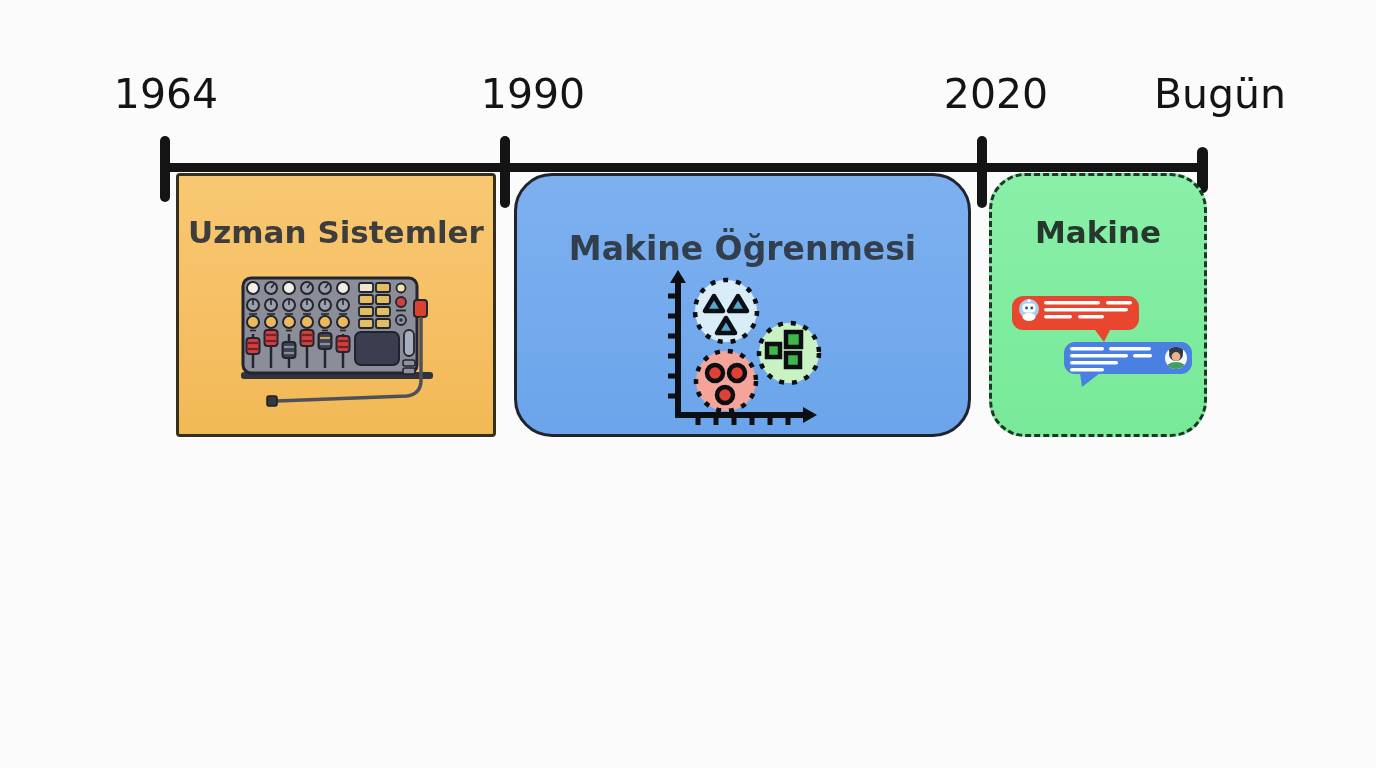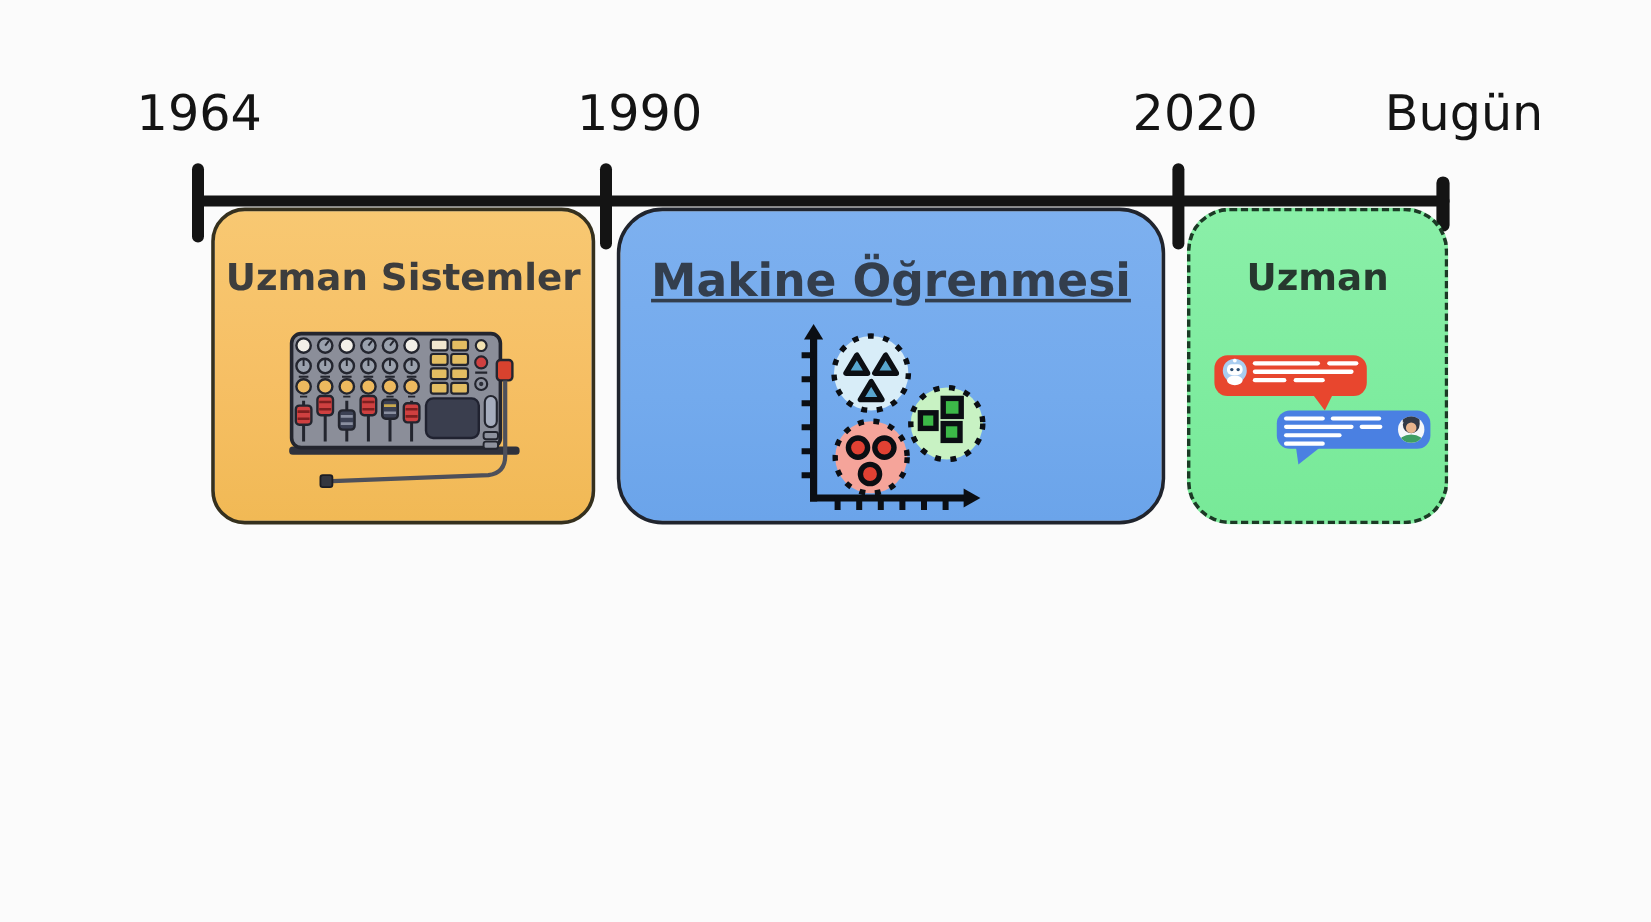--- a/index.html
+++ b/index.html
@@ -30,21 +30,21 @@
     letter-spacing:0px;white-space:nowrap;
   }
   .tl-label.l1{left:166px;}
   .tl-label.l2{left:505px;margin-left:28px;}
   .tl-label.l3{left:984px;margin-left:12px;}
   .tl-label.l4{left:1220px;}
 
   
   .era{
     position:absolute;top:173px;height:264px;box-sizing:border-box;
-    border-radius:28px;margin:0;
+    border-radius:4px;margin:0;
   }
   .era1{
     left:176px;width:320px;
     background:linear-gradient(180deg,#f8c872 0%,var(--era1-fill,#f6bf64) 55%,#f1b955 100%);
     border:3px solid var(--era1-border,#35301e);
   }
   .era2{
     left:514px;width:457px;border-radius:38px;
     background:linear-gradient(180deg,#7db0ef 0%,var(--era2-fill,#73aaed) 60%,#6ba4ea 100%);
     border:3px solid var(--era2-border,#20242d);
@@ -52,21 +52,21 @@
   .era3{
     left:989px;width:218px;border-radius:36px;
     background:linear-gradient(180deg,#8aefa8 0%,var(--era3-fill,#7eec9f) 60%,#78e998 100%);
     border:3px dashed var(--era3-border,#1b3a25);
   }
   .era-title{
     margin:0;text-align:center;font-weight:700;white-space:nowrap;
     font-family:"DejaVu Sans",sans-serif;
   }
   .era1 .era-title{padding-top:38px;font-size:31px;color:var(--era1-title,#3d3d3d);}
-  .era2 .era-title{padding-top:36px;font-size:38px;color:var(--era2-title,#333e4d);text-decoration:underline;}
+  .era2 .era-title{padding-top:53px;font-size:33px;color:var(--era2-title,#333e4d);}
   .era3 .era-title{padding-top:38px;font-size:31px;color:var(--era3-title,#26382e);}
 
   .illus{position:absolute;display:block;}
   .illus.mixer{left:60px;top:96px;width:202px;height:152px;}
   .illus.scatter{left:137px;top:92px;width:175px;height:160px;}
   .illus.chat{left:14px;top:112px;width:192px;height:112px;}
 </style>
 </head>
 <body>
 
@@ -252,21 +252,21 @@
       <circle cx="72" cy="113" r="30" fill="var(--cluster-red-fill,#f5a49a)" stroke="#0b0e13" stroke-width="4.5" stroke-dasharray="5 8"></circle>
       <g fill="var(--cluster-red-marker,#e04133)" stroke="#0b0e13" stroke-width="4.5">
         <circle cx="61" cy="105" r="8"></circle>
         <circle cx="83" cy="105" r="8"></circle>
         <circle cx="71" cy="127" r="8"></circle>
       </g>
     </svg>
   </section>
 
   <section class="era era3">
-    <h2 class="era-title">Uzman</h2>
+    <h2 class="era-title">Makine</h2>
     <svg class="illus chat" viewBox="0 0 192 112" aria-hidden="true">
       <defs>
         <clipPath id="avclip">
             <circle cx="170" cy="70" r="11"></circle>
           </clipPath>
       </defs>
 
       <g>
         <polygon points="86,38 106,38 98,54" fill="var(--chat-red,#e8462e)"></polygon>
         <rect x="6" y="8" width="127" height="34" rx="11" fill="var(--chat-red,#e8462e)"></rect>

